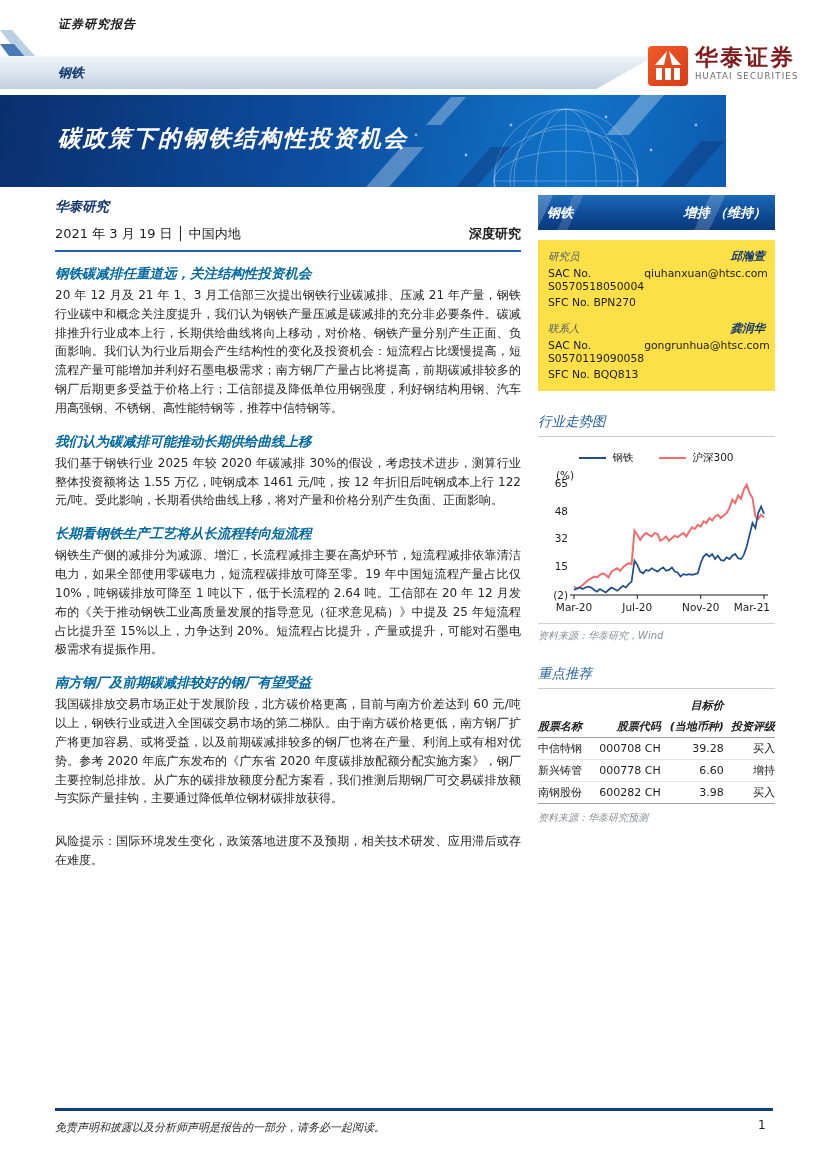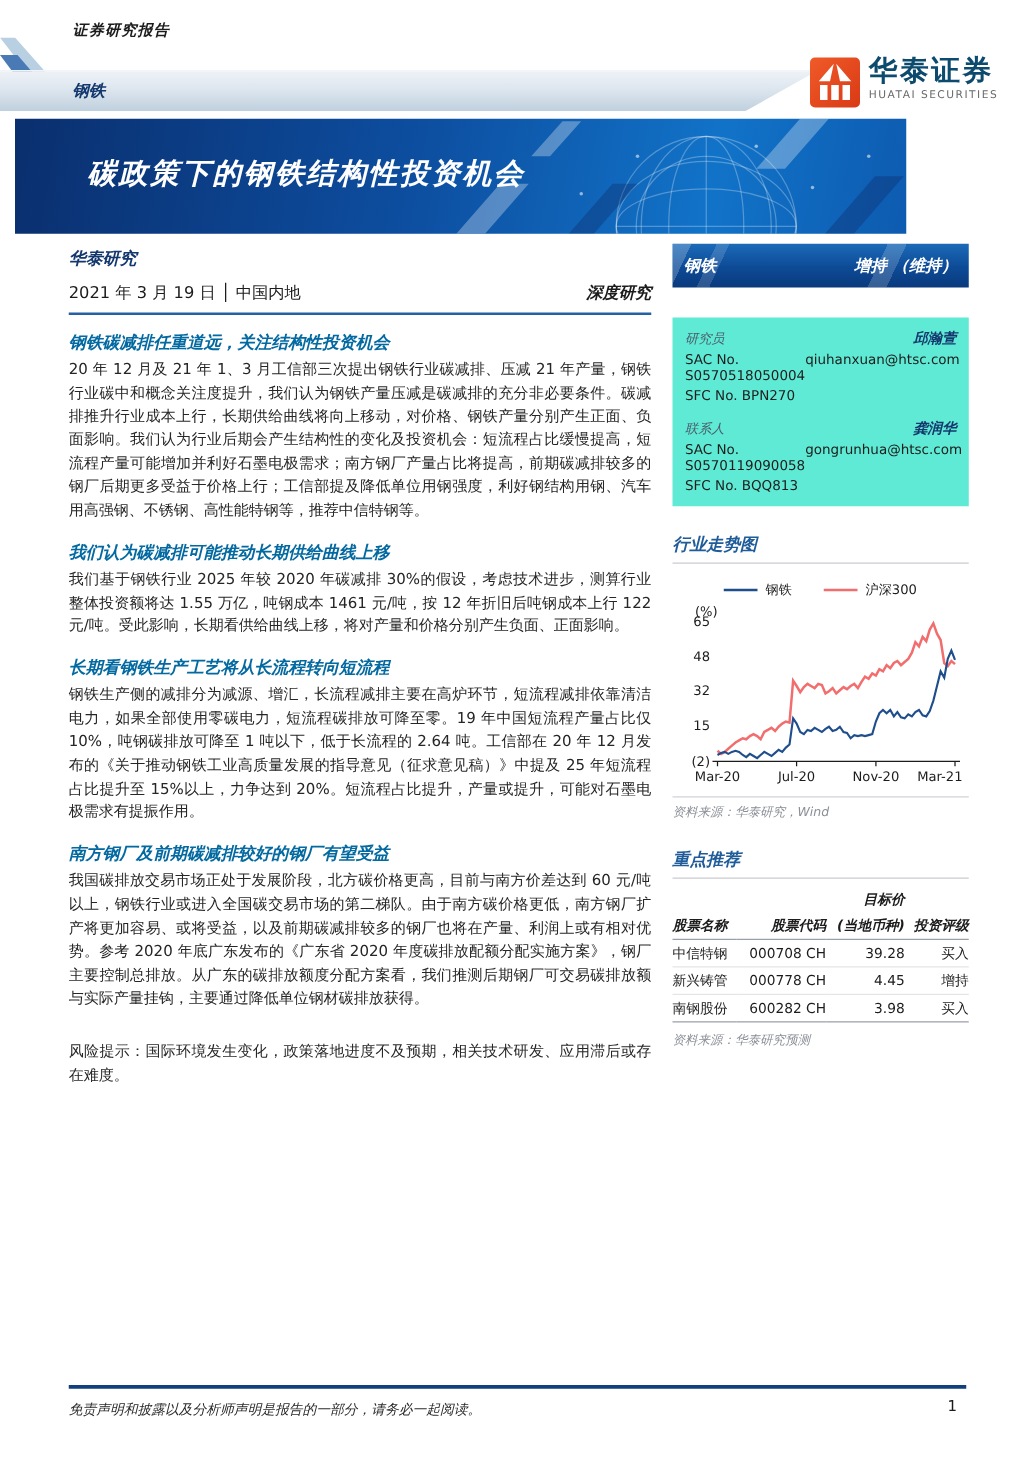--- a/index.html
+++ b/index.html
@@ -13,57 +13,57 @@
      background:linear-gradient(180deg,#eef2f7 0%,#dde6ee 45%,#bfd0de 100%);
      clip-path:polygon(0 0,100% 0,91% 100%,0 100%);border-top:1px solid #f2f5f8;}
   .sector-band .label{position:absolute;left:58px;top:7px;font-size:13px;font-weight:bold;
      font-style:italic;color:#14386e;}
   .corner-decor{left:0;top:30px;width:70px;height:70px;}
 
   .logo{left:648px;top:46px;width:170px;height:46px;display:flex;align-items:flex-start;gap:7px;}
   .logo-mark{width:40px;height:40px;border-radius:4px;
      background:linear-gradient(135deg,#f05a28 0%,#d93a16 100%);position:relative;flex:0 0 auto;}
   .logo-text{display:flex;flex-direction:column;line-height:1;}
-  .logo-cn{font-size:23px;font-weight:bold;color:#0c4a6e;letter-spacing:2px;}
+  .logo-cn{font-size:23px;font-weight:bold;color:#7f1d1d;letter-spacing:2px;}
   .logo-en{font-size:8.5px;color:#6a6a6a;letter-spacing:1.2px;margin-top:3px;}
 
   
-  .title-banner{left:12px;top:95px;width:665px;height:92px;overflow:hidden;
-     background:linear-gradient(100deg,#0a2f6e 0%,#0d4ea0 45%,#1173c8 78%,#0d5bb0 100%);padding-left:48px;}
+  .title-banner{left:0;top:95px;width:726px;height:92px;overflow:hidden;
+     background:linear-gradient(100deg,#0a2f6e 0%,#0d4ea0 45%,#1173c8 78%,#0d5bb0 100%);}
   .title-banner h1{position:absolute;left:58px;top:28px;margin:0;font-size:23px;
      font-weight:bold;font-style:italic;color:#fff;letter-spacing:2px;}
   .banner-deco{position:absolute;right:0;top:0;height:100%;}
 
   
   .left-col{left:55px;top:198px;width:466px;}
   .brand{font-size:13.5px;font-weight:bold;font-style:italic;color:#14386e;}
   .meta-row{display:flex;justify-content:space-between;margin-top:9px;font-size:13px;color:#1c1c1c;gap:44px;}
-  .meta-depth{font-weight:bold;font-style:italic;color:#1c1c1c;}
+  .meta-depth{font-weight:bold;color:#1c1c1c;}
   .blue-rule{height:2px;background:#2660a4;margin-top:7px;margin-bottom:13px;}
   .section{margin-bottom:15px;}
   .section h2{margin:0 0 3px 0;font-size:13.5px;font-weight:bold;color:#0369a1;font-style:italic;}
   .section p,.risk p{margin:0;font-size:12px;line-height:1.57;text-align:justify;color:#262626;}
   .risk{margin-top:24px;}
 
   
   .right-col{left:538px;top:195px;width:237px;}
   .rating-banner{height:35px;color:#fff;display:flex;align-items:center;
      justify-content:space-between;padding:0 9px;box-sizing:border-box;
      background:
        linear-gradient(115deg,rgba(255,255,255,.22) 0 6%,rgba(255,255,255,0) 6% 14%,rgba(255,255,255,.15) 14% 18%,rgba(255,255,255,0) 18% 68%,rgba(255,255,255,.18) 68% 74%,rgba(255,255,255,0) 74%),
        linear-gradient(180deg,#1b6ab8 0%,#0d4a96 55%,#0a3a7c 100%);}
   .rating-banner .s{font-size:13px;font-weight:bold;font-style:italic;}
-  .analyst-card{margin-top:24px;background:#5eead4;padding:9px 10px 10px 10px;box-sizing:border-box;}
+  .analyst-card{margin-top:10px;background:#fde047;padding:9px 10px 10px 10px;box-sizing:border-box;}
   .an-row{display:flex;justify-content:space-between;align-items:baseline;}
   .an-role{font-size:10.5px;font-style:italic;color:#4a5a6a;}
   .an-name{font-size:11.5px;font-weight:bold;font-style:italic;color:#14386e;}
   .an-line{display:flex;justify-content:space-between;font-size:10.8px;color:#1c1c1c;margin-top:3px;}
   .an-gap{height:12px;}
 
-  .rc-heading{margin-top:22px;font-size:13.5px;font-weight:bold;font-style:italic;color:#1f5c99;
+  .rc-heading{margin-top:22px;font-size:13.5px;font-weight:normal;font-style:italic;color:#1f5c99;
      padding-bottom:5px;border-bottom:1px solid #c9ccd1;}
   .legend{display:flex;justify-content:center;gap:26px;margin-top:14px;font-size:10.5px;color:#1c1c1c;}
   .legend .item{display:flex;align-items:center;gap:6px;}
   .legend .sw{width:27px;height:0;border-top-width:2.5px;border-top-style:solid;}
   .chart-wrap{margin-top:2px;}
   .chart-wrap svg{display:block;}
   .src{border-top:1px solid #cfd2d6;margin-top:6px;padding-top:5px;
        font-size:10px;font-style:italic;color:#8a8f96;}
 
   .rec-table{width:100%;margin-top:6px;font-size:11px;color:#1c1c1c;border-collapse:collapse;}
@@ -260,21 +260,21 @@
       </tr>
       <tr class="data">
         <td>中信特钢</td>
         <td class="r">000708 CH</td>
         <td class="r">39.28</td>
         <td class="r">买入</td>
       </tr>
       <tr class="data">
         <td>新兴铸管</td>
         <td class="r">000778 CH</td>
-        <td class="r">4.45</td>
+        <td class="r">6.60</td>
         <td class="r">增持</td>
       </tr>
       <tr class="data">
         <td>南钢股份</td>
         <td class="r">600282 CH</td>
         <td class="r">3.98</td>
         <td class="r">买入</td>
       </tr>
     </tbody>
   </table>

